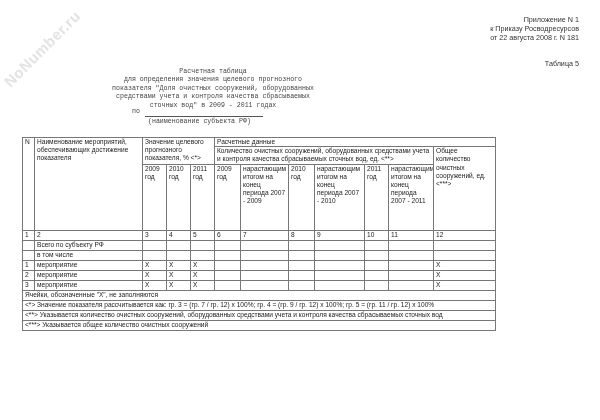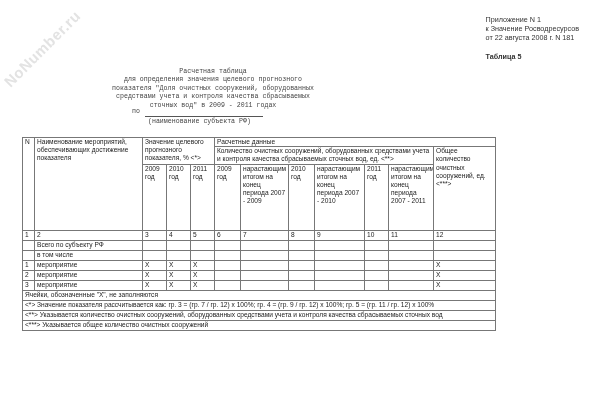--- a/index.html
+++ b/index.html
@@ -4,24 +4,24 @@
 <style>
   html, body { margin: 0; padding: 0; background: #ffffff; }
   body { width: 600px; height: 420px; position: relative; overflow: hidden; color: #222; }
   .watermark {
     position: absolute; left: -8px; top: 40px;
     transform: rotate(-45deg);
     font-family: "Liberation Sans", sans-serif; font-weight: bold;
     font-size: 15px; color: #e3e3e3; letter-spacing: 0.5px;
   }
   .appendix {
-    position: absolute; right: 21px; top: 15px; 
+    position: absolute; right: 21px; top: 15px; text-align: right;
     font-family: "Liberation Sans", sans-serif; font-size: 7.2px; line-height: 9.2px; color: #333;
   }
-  .appendix .tbl-no { margin-top: 9px; font-weight: bold; }
+  .appendix .tbl-no { margin-top: 16px; }
   .heading {
     position: absolute; left: 80px; top: 68px; width: 266px; text-align: center;
     font-family: "Liberation Mono", monospace; font-size: 6.6px; line-height: 8.4px; color: #444;
   }
   .subject-line { position: absolute; left: 132px; top: 108px; font-family: "Liberation Mono", monospace; font-size: 6.6px; color:#444; }
   .subject-rule { position: absolute; left: 145px; top: 116px; width: 118px; border-top: 1px solid #555; }
   .subject-caption { position: absolute; left: 148px; top: 118px; font-family: "Liberation Mono", monospace; font-size: 6.6px; color:#444; }
 
   table.main {
     position: absolute; left: 22px; top: 137px; width: 473px;
@@ -36,21 +36,21 @@
   tr.row-data td { height: 9px; }
   tr.note td { height: 9px; }
 </style>
 </head>
 <body>
 
 <div class="watermark">NoNumber.ru</div>
 
 <div class="appendix">
   <div>Приложение N 1</div>
-  <div>к Значение Росводресурсов</div>
+  <div>к Приказу Росводресурсов</div>
   <div>от 22 августа 2008 г. N 181</div>
   <div class="tbl-no">Таблица 5</div>
 </div>
 
 <div class="heading">
   <div>Расчетная таблица</div>
   <div>для определения значения целевого прогнозного</div>
   <div>показателя "Доля очистных сооружений, оборудованных</div>
   <div>средствами учета и контроля качества сбрасываемых</div>
   <div>сточных вод" в 2009 - 2011 годах</div>

